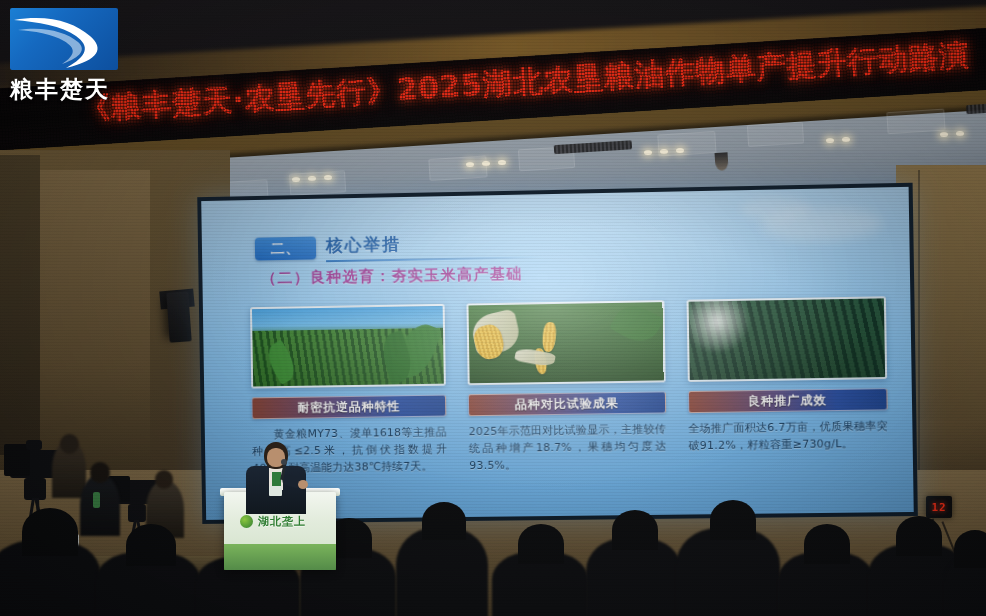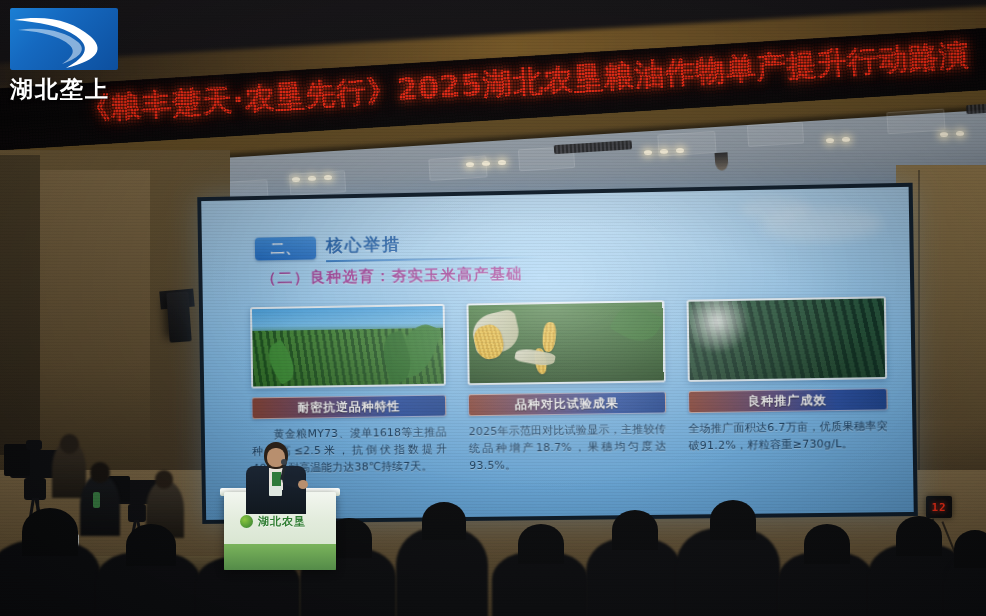--- a/index.html
+++ b/index.html
@@ -359,21 +359,21 @@
     <div class="sp-hand"></div>
     <div class="sp-head"></div>
     <div class="sp-face"></div>
     <div class="mic"></div>
     <div class="mic-head"></div>
   </div>
   <div class="podium-top"></div>
   <div class="podium">
     <div class="podium-logo">
       <div class="podium-mark"></div>
-      <div class="podium-name">湖北农垦</div>
+      <div class="podium-name">湖北垄上</div>
     </div>
     <div class="podium-band"></div>
   </div>
 
   <div class="camera-rig" style="left:4px;top:440px;width:120px;height:160px;">
     <div class="cam-body" style="left:6px;top:10px;width:54px;height:28px;"></div>
     <div class="cam-hood" style="left:0px;top:4px;width:26px;height:32px;"></div>
     <div class="cam-lens" style="left:52px;top:16px;width:22px;height:16px;border-radius:3px;"></div>
     <div class="cam-body" style="left:22px;top:0px;width:16px;height:10px;"></div>
     <div class="cam-body" style="left:20px;top:38px;width:22px;height:22px;"></div>
@@ -442,18 +442,18 @@
   <div class="silh-body" style="left:944px;top:556px;width:60px;height:64px;"></div>
   <div class="silh" style="left:954px;top:530px;width:42px;height:38px;"></div>
 
   <div class="logo-wrap">
     <div class="logo-box">
       <svg class="logo-swoosh" viewBox="0 0 120 58">
         <path d="M10,8 C44,2 70,10 86,24 C100,36 96,48 62,56 C84,44 86,34 72,24 C58,14 34,10 10,8 Z" fill="#ffffff"></path>
         <path d="M14,18 C40,14 62,20 74,30 C82,37 78,45 58,52 C72,43 72,36 60,29 C48,22 30,19 14,18 Z" fill="#eaf4fd" opacity="0.55"></path>
       </svg>
     </div>
-    <div class="logo-text">湖北垄上</div>
+    <div class="logo-text">粮丰楚天</div>
   </div>
 
   <div class="grade"></div>
   <div class="scan"></div>
 </div>
 
 </body></html>

